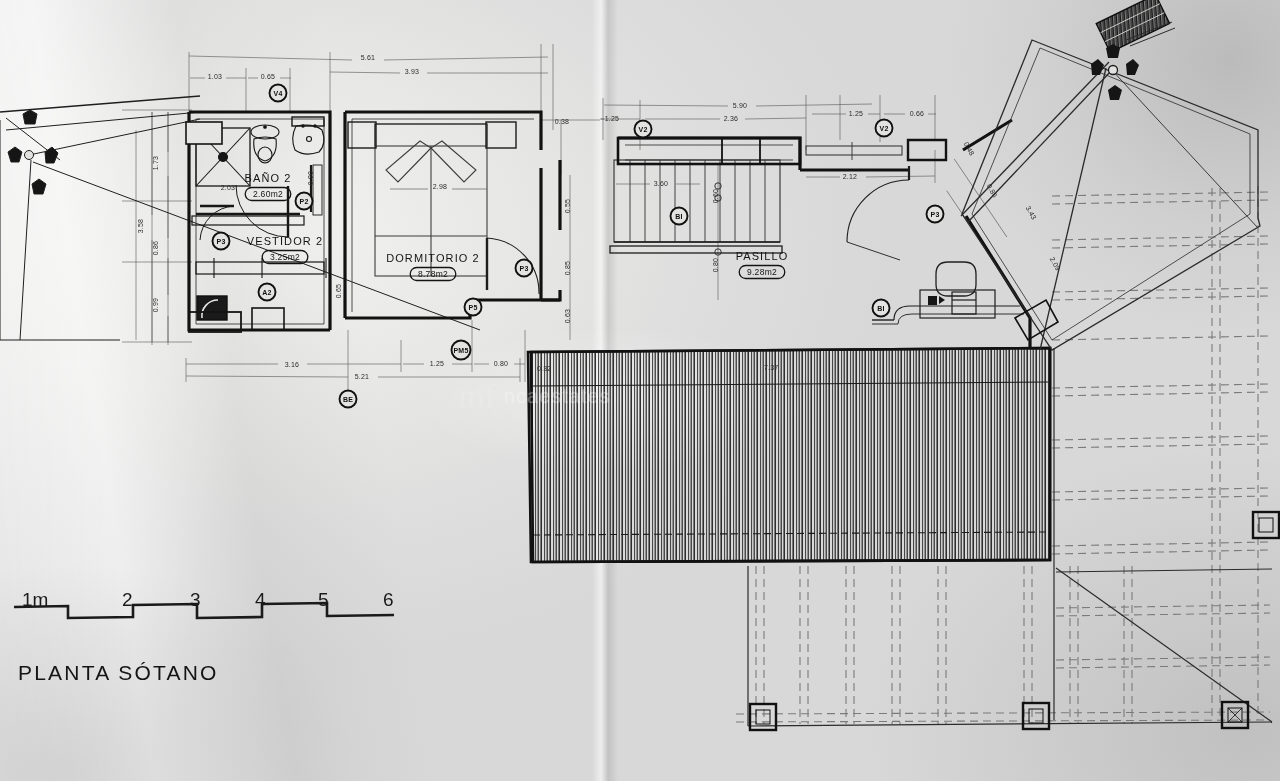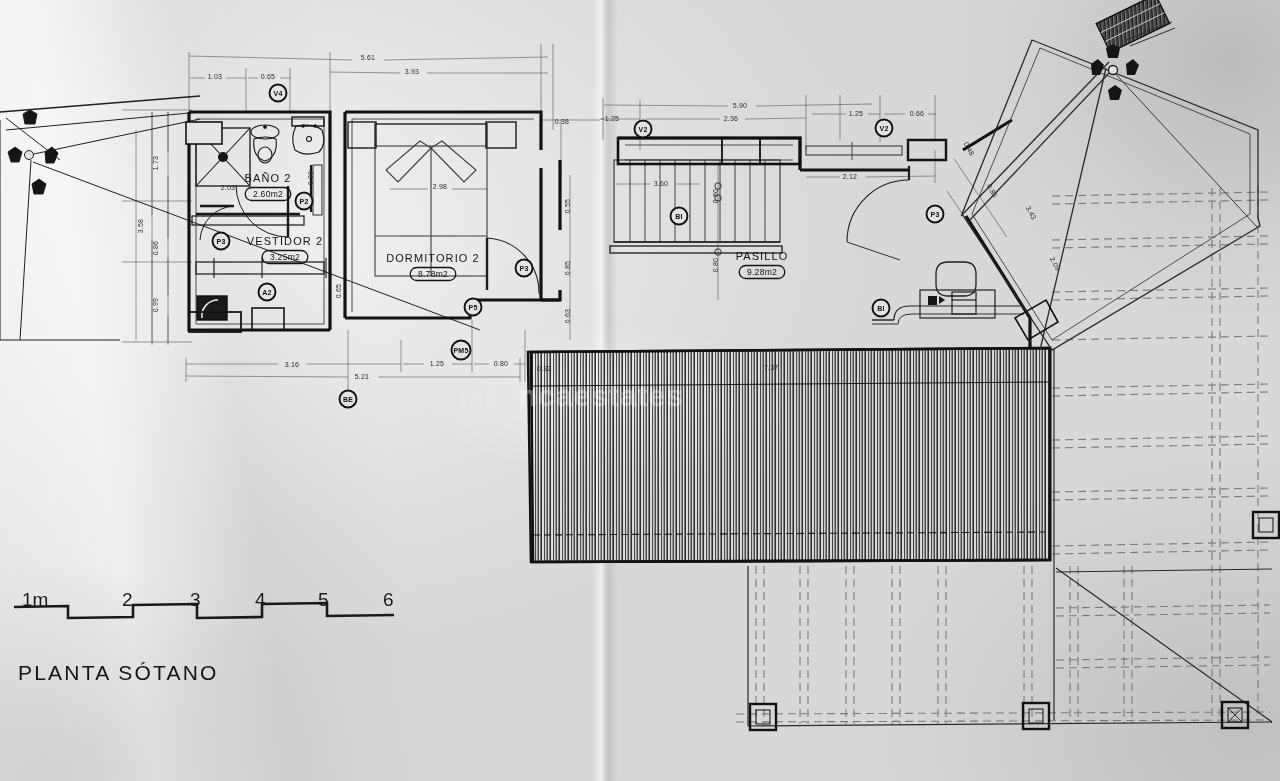--- a/index.html
+++ b/index.html
@@ -28,23 +28,23 @@
     background:radial-gradient(ellipse at 50% 50%,rgba(255,255,255,.35),rgba(255,255,255,0) 75%);}
 
   svg{position:absolute;left:0;top:0;}
   .dimtxt{font-family:"Liberation Sans",sans-serif;font-size:7px;fill:#2b2b2b;letter-spacing:.2px;}
   .roomname{font-family:"Liberation Sans",sans-serif;font-size:11px;fill:#141414;letter-spacing:1.1px;}
   .roomarea{font-family:"Liberation Sans",sans-serif;font-size:8.5px;fill:#141414;letter-spacing:.3px;}
   .mk{font-family:"Liberation Sans",sans-serif;font-size:7px;fill:#111;font-weight:bold;letter-spacing:.2px;}
   .scalenum{font-family:"Liberation Sans",sans-serif;font-size:19px;fill:#1a1a1a;}
   .plantitle{font-family:"Liberation Sans",sans-serif;font-size:21px;fill:#141414;letter-spacing:2.2px;}
   #watermark{position:absolute;left:458px;top:376px;width:400px;height:40px;
-    display:flex;align-items:center;gap:23px;pointer-events:none;opacity:.30;}
-  #wm-text{font-family:"Liberation Sans",sans-serif;font-size:30px;letter-spacing:1px;color:#ffffff;
-    text-shadow:0 0 2px rgba(255,255,255,.6);font-weight:700;white-space:nowrap;}
+    display:flex;align-items:center;gap:8px;pointer-events:none;opacity:.30;}
+  #wm-text{font-family:"Liberation Sans",sans-serif;font-size:20px;letter-spacing:1px;color:#ffffff;
+    text-shadow:0 0 2px rgba(255,255,255,.6);font-weight:400;white-space:nowrap;}
   #wm-logo{font-family:"Liberation Serif",serif;font-size:34px;color:#f2f2f2;opacity:.75;}
 </style>
 </head>
 <body>
 
 <div id="sheet">
 
   <div class="crease" id="shade-left"></div>
   <div class="crease" id="crease-diag"></div>
   <div class="crease" id="crease-vert"></div>

